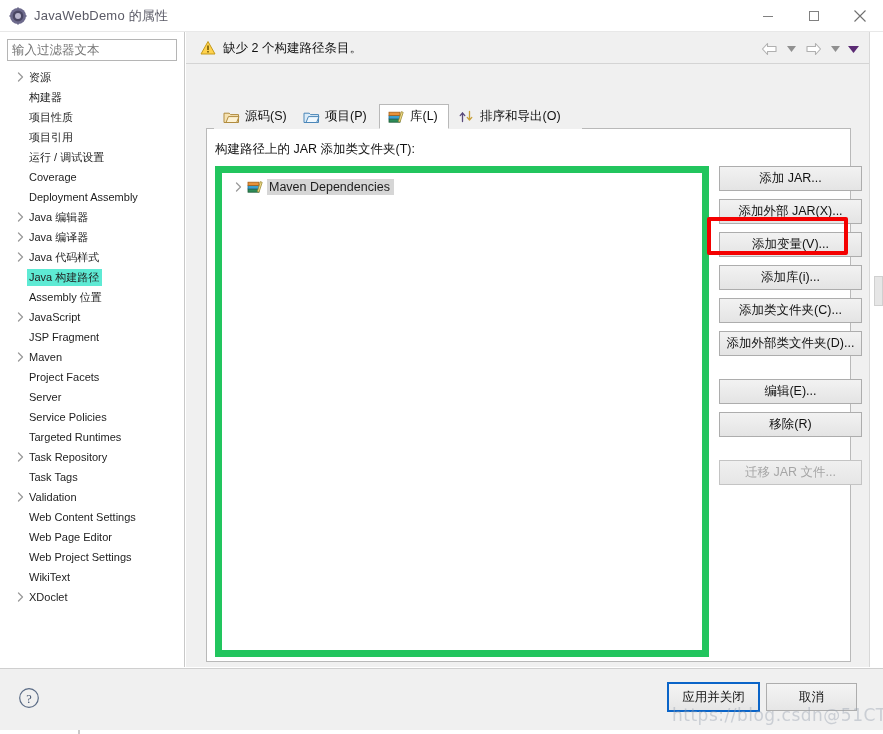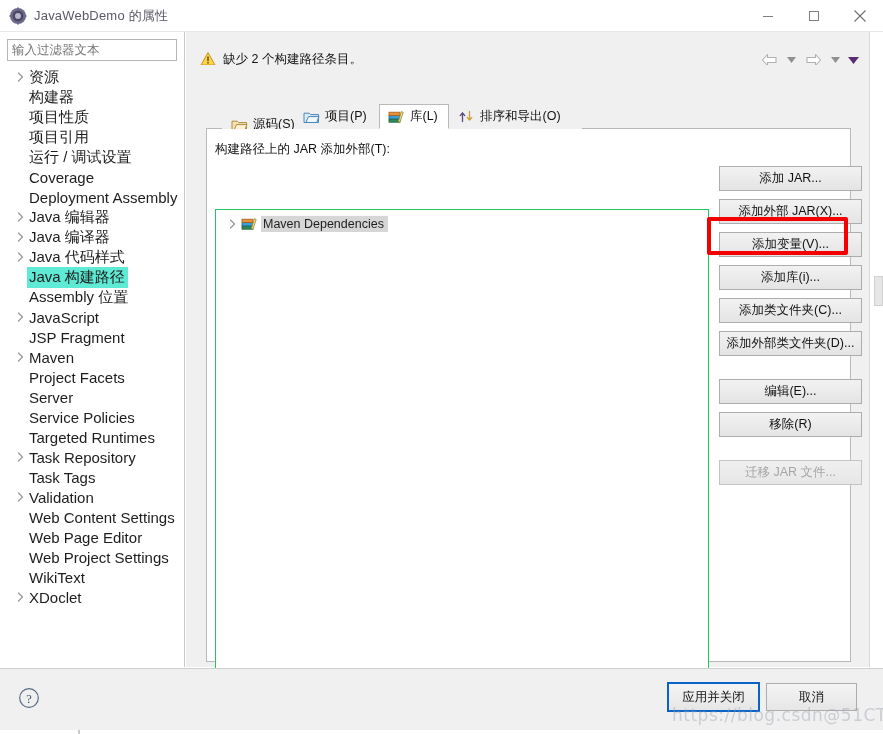--- a/index.html
+++ b/index.html
@@ -76,38 +76,38 @@
     cursor: default;
     white-space: nowrap;
   }
   .tarrow {
     width: 14px; flex: 0 0 14px;
     display: flex; align-items: center; justify-content: center;
     color: #9a9a9a;
   }
   .tarrow.empty { visibility: hidden; }
   .tlabel {
-    font-size: 15px;
+    font-size: 11px;
     color: #1d1d1d;
     padding: 1px 3px 1px 2px;
   }
   .tnode.sel .tlabel {
     background: #5eead4;
   }
 
   
   #rightpane {
     position: absolute; left: 186px; top: 32px;
     width: 683px; height: 635px;
     background: #f0f0f0;
   }
 
   
   #warnbar {
-    position: absolute; left: 0; top: 11px;
+    position: absolute; left: 0; top: 0;
     width: 683px; height: 32px;
     background: #f0f0f0;
     border-bottom: 1px solid #d4d4d4;
   }
   #warn-icon { position: absolute; left: 14px; top: 8px; }
   #warn-text {
     position: absolute; left: 37px; top: 8px;
     font-size: 12.5px; color: #111;
     white-space: nowrap;
   }
@@ -150,21 +150,21 @@
     background: #ffffff;
     border: 1px solid #b9b9b9;
     border-bottom-color: #ffffff;
     z-index: 3;
   }
   .tab .ticon {
     width: 17px; height: 16px; margin-right: 5px;
     flex: 0 0 17px;
     display: flex; align-items: center; justify-content: center;
   }
-  #tab-src  { left: 16px;   width: 88px; margin-top: 8px; }
+  #tab-src  { left: 8px;   width: 88px; }
   #tab-proj { left: 88px;  width: 85px; }
   #tab-lib  { left: 173px; width: 70px; }
   #tab-ord  { left: 243px; width: 133px; }
 
   
   #card {
     position: absolute; left: 20px; top: 64px;
     width: 645px; height: 533px;
     background: #ffffff;
     border: 1px solid #b9b9b9;
@@ -173,22 +173,21 @@
   #card-label {
     position: absolute; left: 8px; top: 12px;
     font-size: 12.5px; color: #111; white-space: nowrap;
   }
 
   
   #listbox {
     position: absolute; left: 8px; top: 37px;
     width: 494px; height: 491px;
     background: #ffffff;
-    border: 1px solid #22c55e;
-    margin-top: 43px;
+    border: 7px solid #22c55e;
   }
   #list-row {
     position: absolute; left: 8px; top: 4px;
     height: 19px;
     display: flex; align-items: center;
     cursor: default;
   }
   #list-row .larrow {
     width: 16px; flex: 0 0 16px;
     display: flex; align-items: center; justify-content: center;
@@ -655,21 +654,21 @@
               <svg width="17" height="15" viewBox="0 0 17 15">
                 <path d="M4.5 12.5 L4.5 4 M4.5 4 L2.2 6.6 M4.5 4 L6.8 6.6" fill="none" stroke="#5a4a7a" stroke-width="1.3" stroke-linecap="round"></path>
                 <path d="M11.5 2.5 L11.5 11 M11.5 11 L9.2 8.4 M11.5 11 L13.8 8.4" fill="none" stroke="#c8a03a" stroke-width="1.3" stroke-linecap="round"></path>
               </svg>
             </span>
             <span>排序和导出(O)</span>
           </div>
         </div>
 
       <div id="card">
-        <div id="card-label">构建路径上的 JAR 添加外部(T):</div>
+        <div id="card-label">构建路径上的 JAR 添加类文件夹(T):</div>
 
         <div id="listbox">
           <div id="list-row">
             <span class="larrow">
               <svg width="7" height="10" viewBox="0 0 7 10">
                 <path d="M1.5 1 L5.5 5 L1.5 9" fill="none" stroke="#9a9a9a" stroke-width="1.3" stroke-linecap="round" stroke-linejoin="round"></path>
               </svg>
             </span>
             <span class="licon">
               <svg width="16" height="15" viewBox="0 0 16 15">

